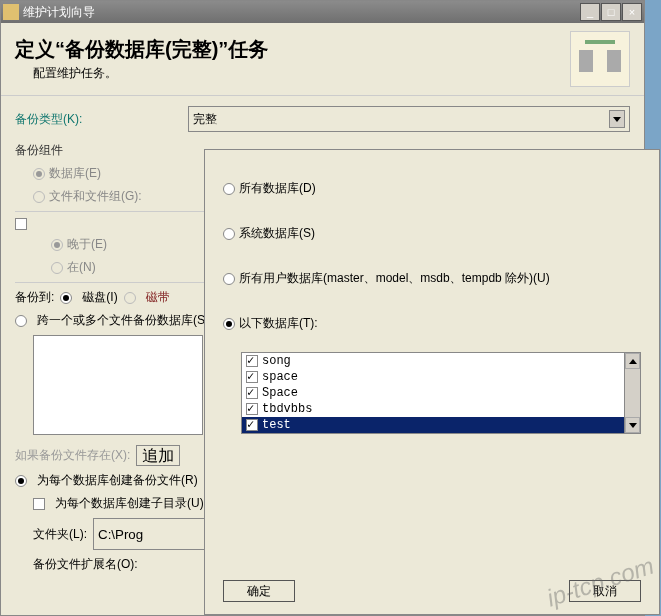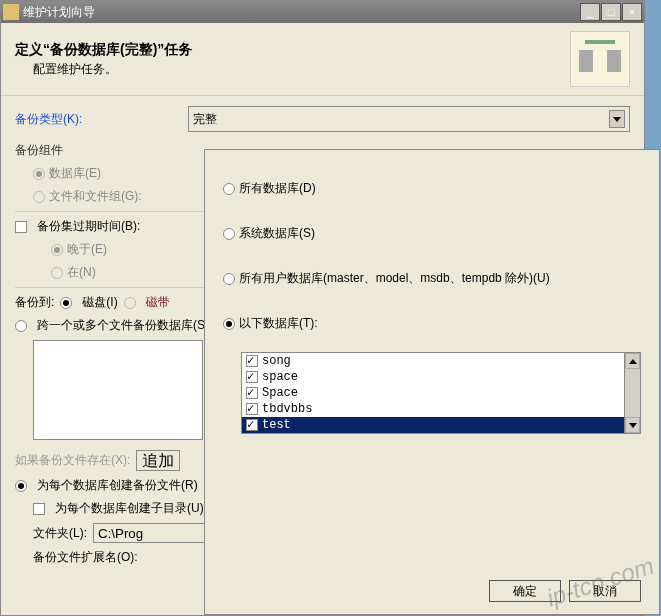--- a/index.html
+++ b/index.html
@@ -5,62 +5,62 @@
 * { box-sizing: border-box; margin: 0; padding: 0; }
 body { font-family: "SimSun", "宋体", sans-serif; font-size: 12px; background: #7ba5c7; width: 661px; height: 616px; overflow: hidden; position: relative; }
 .window { width: 645px; height: 616px; background: #ece9d8; border: 1px solid #888; display: flex; flex-direction: column; }
 .titlebar { height: 22px; background: linear-gradient(#8b8b8b, #6f6f6f); display: flex; align-items: center; padding: 0 2px; color: #fff; }
 .titlebar .icon { width: 16px; height: 16px; background: #e0c070; margin-right: 4px; }
 .titlebar .title { flex: 1; }
 .tb-btns { display: flex; gap: 1px; }
 .tb-btn { width: 20px; height: 18px; background: #d4d0c8; border: 1px solid #555; display: flex; align-items: center; justify-content: center; font-family: Arial; font-size: 11px; cursor: default; }
 .header { padding: 8px 14px; display: flex; align-items: center; border-bottom: 1px solid #ccc; }
 .header-text { flex: 1; }
-.header-title { font-weight: bold; font-size: 14px; margin-bottom: 2px; }
+.header-title { font-weight: bold; font-size: 20px; margin-bottom: 2px; }
 .header-sub { font-size: 12px; margin-left: 18px; }
 .header-img { width: 60px; height: 56px; background: #f7f2dc; border: 1px solid #ccc; position: relative; }
 .server { position: absolute; top: 18px; width: 14px; height: 22px; background: #aaa; }
 .s1 { left: 8px; } .s2 { right: 8px; }
 .arrow1 { position: absolute; top: 8px; left: 14px; width: 30px; height: 4px; background: #7a7; }
 .main { padding: 10px 14px; position: relative; }
 .row { display: flex; align-items: center; margin-bottom: 10px; gap: 8px; }
-.lbl { width: 165px; color: #1d4ed8; }
+.lbl { width: 165px; color: #0f766e; }
 .dd { flex: 1; height: 26px; background: #fff; border: 1px solid #888; display: flex; align-items: center; padding: 0 4px; justify-content: center; }
 .dd.dis { background: #ece9d8; }
 .dd-btn { width: 16px; height: 18px; background: #d4d0c8; border: 1px solid #888; margin-left: auto; display: flex; align-items: center; justify-content: center; }
 .chev { width: 0; height: 0; border-left: 4px solid transparent; border-right: 4px solid transparent; border-top: 5px solid #000; }
 .group-title { font-size: 12px; margin: 6px 0; color: #333; }
 .indent { margin-left: 18px; margin-bottom: 6px; color: #888; }
 .indent2 { margin-left: 36px; margin-bottom: 6px; color: #888; }
 .radio { display: inline-block; width: 12px; height: 12px; border: 1px solid #888; border-radius: 50%; vertical-align: middle; margin-right: 4px; background: #fff; position: relative; }
 .radio.sel::after { content: ''; position: absolute; top: 2px; left: 2px; width: 6px; height: 6px; border-radius: 50%; background: #000; }
 .radio.dis { background: #ece9d8; border-color: #bbb; }
 .radio.dis.sel::after { background: #999; }
 .chk { display: inline-block; width: 12px; height: 12px; border: 1px solid #888; background: #fff; vertical-align: middle; margin-right: 4px; position: relative; }
 .chk.sel::after { content: '✓'; position: absolute; top: -3px; left: 0; font-size: 12px; }
 .hr { border: none; border-top: 1px solid #ccc; margin: 6px 0; }
 .subrow { display: flex; align-items: center; gap: 6px; margin: 6px 0; }
 .listbox { width: 170px; height: 100px; background: #fff; border: 1px solid #888; margin: 4px 0 10px 18px; }
 .btn { height: 21px; padding: 0 5px; background: #ece9d8; border: 1px solid #888; font-size: 16px; }
-.txt { height: 20px; border: 1px solid #888; background: #fff; padding: 0 4px; }
+.txt { height: 32px; border: 1px solid #888; background: #fff; padding: 0 4px; }
 .txt.ro { background: #ece9d8; }
 .popup { position: absolute; left: 204px; top: 149px; width: 456px; height: 466px; background: #ece9d8; border: 1px solid #888; padding: 16px 18px 12px 18px; display: flex; flex-direction: column; }
 .popup .opt { margin: 14px 0; }
 .dblist { border: 1px solid #888; background: #fff; margin-left: 18px; margin-top: 6px; display: flex; }
 .dblist-inner { flex: 1; }
 .db-item { padding: 1px 4px; font-family: "Courier New", monospace; font-size: 12px; }
 .db-item .chk { background: #fff; }
 .db-item.selrow { background: #0a246a; color: #fff; }
 .db-item.selrow .chk { color: #000; }
 .sb { width: 16px; background: #d4d0c8; border-left: 1px solid #888; display: flex; flex-direction: column; }
 .sb-btn { height: 16px; background: #d4d0c8; border: 1px solid #aaa; display: flex; align-items: center; justify-content: center; }
 .sb-track { flex: 1; }
 .up { width: 0; height: 0; border-left: 4px solid transparent; border-right: 4px solid transparent; border-bottom: 5px solid #000; }
 .dn { width: 0; height: 0; border-left: 4px solid transparent; border-right: 4px solid transparent; border-top: 5px solid #000; }
-.popup-btns { display: flex; justify-content: flex-end; gap: 8px; margin-top: auto; }
+.popup-btns { display: flex; justify-content: space-between; gap: 8px; margin-top: auto; }
 .pbtn { width: 72px; height: 22px; background: #ece9d8; border: 1px solid #555; font-size: 12px; }
 .watermark { position: absolute; right: 5px; bottom: 20px; font-size: 24px; color: rgba(100,100,100,0.4); font-style: italic; transform: rotate(-18deg); pointer-events: none; font-family: Arial; }
 </style>
 </head>
 <body>
 
 <div class="window">
   <div class="titlebar">
     <div class="icon"></div>
     <div class="title">维护计划向导</div>
@@ -94,21 +94,20 @@
       </div>
     </div>
 
     <div class="group-title">备份组件</div>
     <div class="indent"><span class="radio dis sel"></span><span>数据库(E)</span></div>
     <div class="indent"><span class="radio dis"></span><span>文件和文件组(G):</span></div>
     <hr class="hr">
 
     <div class="subrow">
       <span class="chk"></span>
-      <span>备份集过期时间(B):</span>
     </div>
     <div class="indent2"><span class="radio dis sel"></span><span>晚于(E)</span></div>
     <div class="indent2"><span class="radio dis"></span><span>在(N)</span></div>
     <hr class="hr">
 
     <div class="subrow">
       <span>备份到:</span>
       <span class="radio sel"></span>
         <span>磁盘(I)</span>
       <span class="radio dis"></span>

